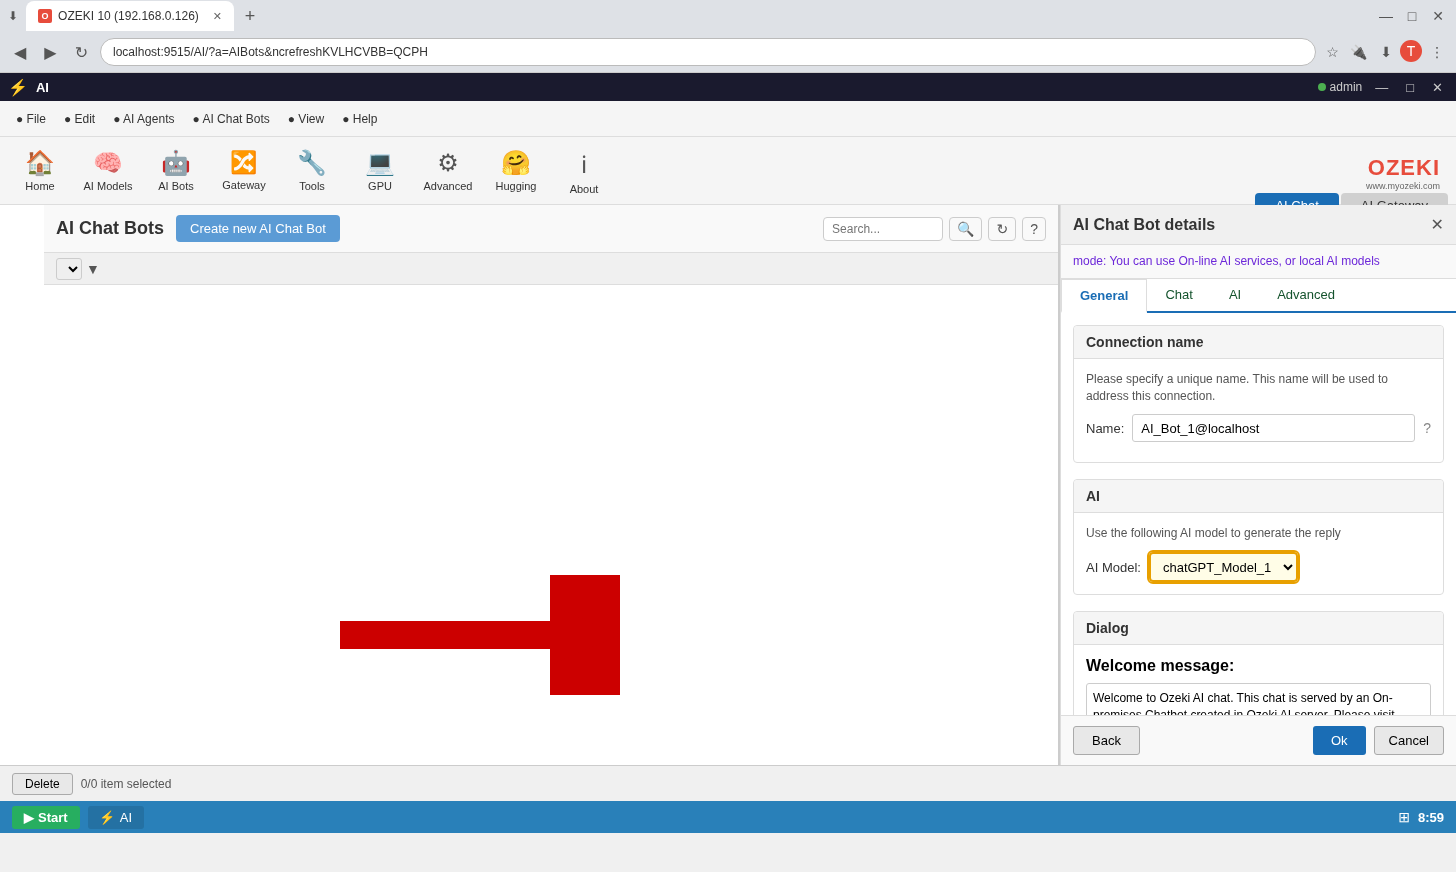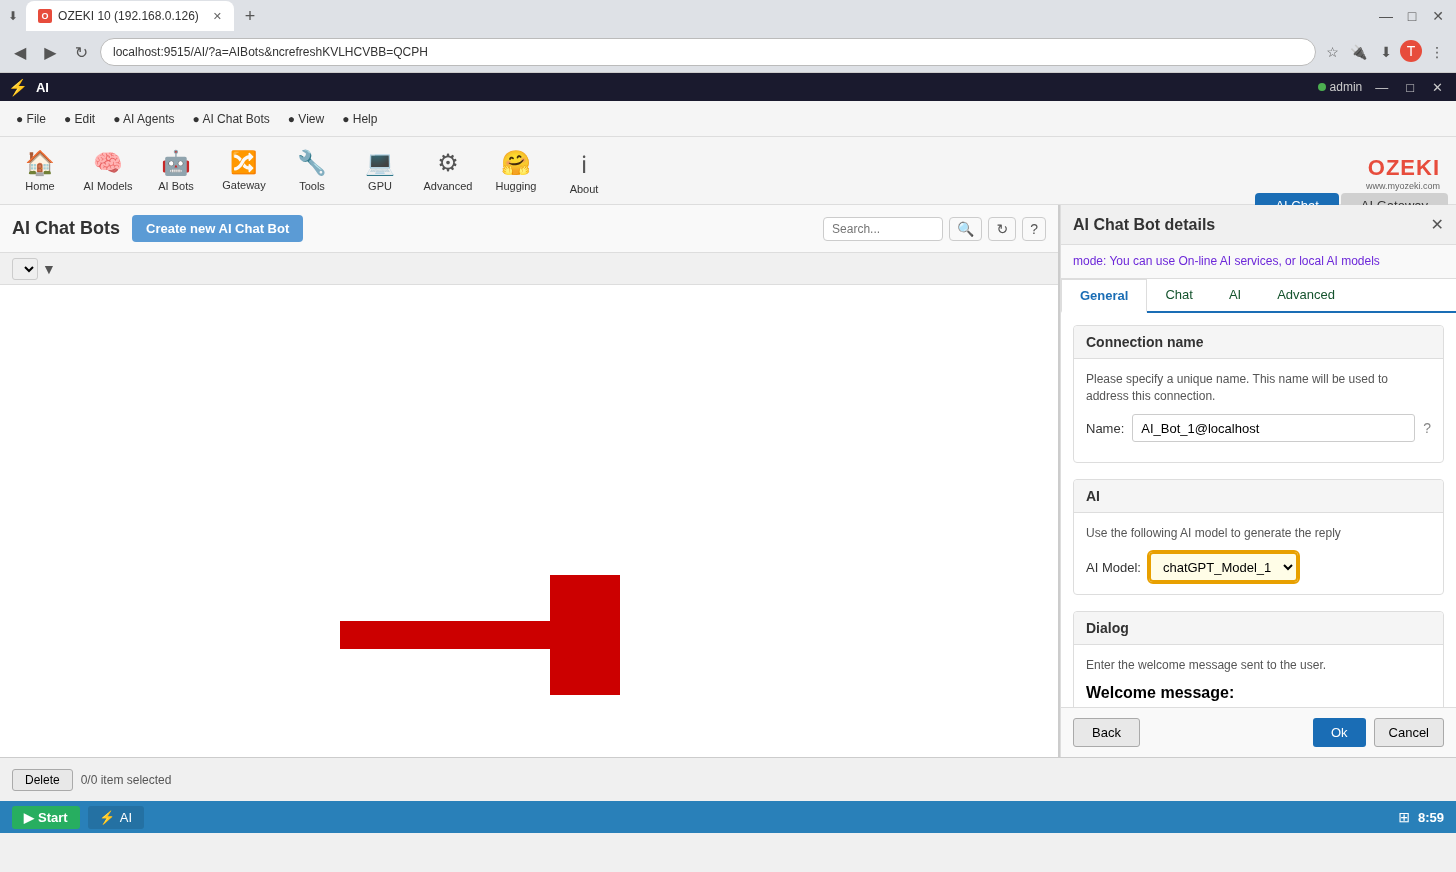--- a/index.html
+++ b/index.html
@@ -57,30 +57,30 @@
     .top-tab.active { background: #1a6db5; color: white; }
     .top-tab.inactive { background: #d0d0d0; color: #333; }
 
     
     .main-area { display: flex; flex: 1; overflow: hidden; }
 
     
     .left-panel { flex: 1; display: flex; flex-direction: column; border-right: 2px solid #ccc; overflow: hidden; }
     .left-panel-header { display: flex; align-items: center; padding: 8px 12px; gap: 12px; border-bottom: 1px solid #ddd; background: #f9f9f9; height: 48px; }
     .left-panel-title { font-size: 18px; font-weight: 600; color: #333; }
-    .create-btn { background: #5b9bd5; color: white; border: none; padding: 6px 14px; border-radius: 4px; font-size: 13px; cursor: pointer; font-weight: 700; }
+    .create-btn { background: #5b9bd5; color: white; border: none; padding: 6px 14px; border-radius: 4px; font-size: 13px; cursor: pointer; font-weight: 400; }
     .left-panel-tools { display: flex; align-items: center; margin-left: auto; gap: 6px; }
     .search-box { border: 1px solid #ccc; border-radius: 4px; padding: 4px 8px; font-size: 12px; width: 120px; }
     .icon-btn { background: transparent; border: 1px solid #ccc; border-radius: 4px; padding: 3px 7px; cursor: pointer; font-size: 14px; color: #555; }
 
     .list-controls { display: flex; align-items: center; padding: 4px 12px; background: #f0f0f0; border-bottom: 1px solid #ddd; height: 32px; }
     .list-content { flex: 1; background: #fff; overflow-y: auto; position: relative; }
 
     
-    .bottom-bar { display: flex; align-items: center; padding: 4px 12px; background: #f0f0f0; border-top: 1px solid #ccc; height: 44px; gap: 8px; }
+    .bottom-bar { display: flex; align-items: center; padding: 4px 12px; background: #f0f0f0; border-top: 1px solid #ccc; height: 36px; gap: 8px; }
     .delete-btn { background: #e8e8e8; border: 1px solid #aaa; padding: 3px 12px; font-size: 12px; cursor: pointer; border-radius: 3px; }
     .selected-info { font-size: 12px; color: #555; }
 
     
     .status-bar { display: flex; align-items: center; padding: 4px 12px; background: #2980b9; height: 32px; gap: 8px; }
     .start-btn { background: #27ae60; color: white; border: none; padding: 4px 12px; font-size: 13px; font-weight: 600; border-radius: 3px; cursor: pointer; display: flex; align-items: center; gap: 4px; }
     .ai-btn { background: #2471a3; color: white; border: none; padding: 4px 12px; font-size: 13px; border-radius: 3px; cursor: pointer; display: flex; align-items: center; gap: 4px; }
     .status-time { margin-left: auto; color: white; font-size: 13px; font-weight: 600; }
     .grid-icon { color: white; font-size: 14px; }
 
@@ -248,21 +248,21 @@
       </div>
       <div class="top-tabs-area" style="padding:0;background:transparent;border:none;">
         <button class="top-tab active">AI Chat</button>
         <button class="top-tab inactive">AI Gateway</button>
       </div>
     </div>
   </div>
 
   <div class="main-area" style="flex:1;overflow:hidden;">
 
-    <div class="left-panel" style="position:relative;">
+    <div class="left-panel" style="position:relative;padding-left:44px;">
 
       <div class="left-panel-header">
         <span class="left-panel-title">AI Chat Bots</span>
         <button class="create-btn">Create new AI Chat Bot</button>
         <div class="left-panel-tools">
           <input class="search-box" type="text" placeholder="Search..." style="">
           <button class="icon-btn">🔍</button>
           <button class="icon-btn">↻</button>
           <button class="icon-btn">?</button>
         </div>
@@ -331,21 +331,20 @@
               <select class="model-select">
                 <option>chatGPT_Model_1</option>
               </select>
             </div>
           </div>
         </div>
 
         <div class="section">
           <div class="section-title">Dialog</div>
           <div class="section-body">
-            <p class="section-desc">Enter the welcome message sent to the user.</p>
             <div style="margin-bottom:8px;">
               <strong>Welcome message:</strong>
             </div>
             <textarea class="welcome-msg-textarea" style="">Welcome to Ozeki AI chat. This chat is served by an On-premises Chatbot created in Ozeki AI server. Please visit https://ozeki.chat for more information.</textarea>
             
           </div>
         </div>
 
       </div>
 

